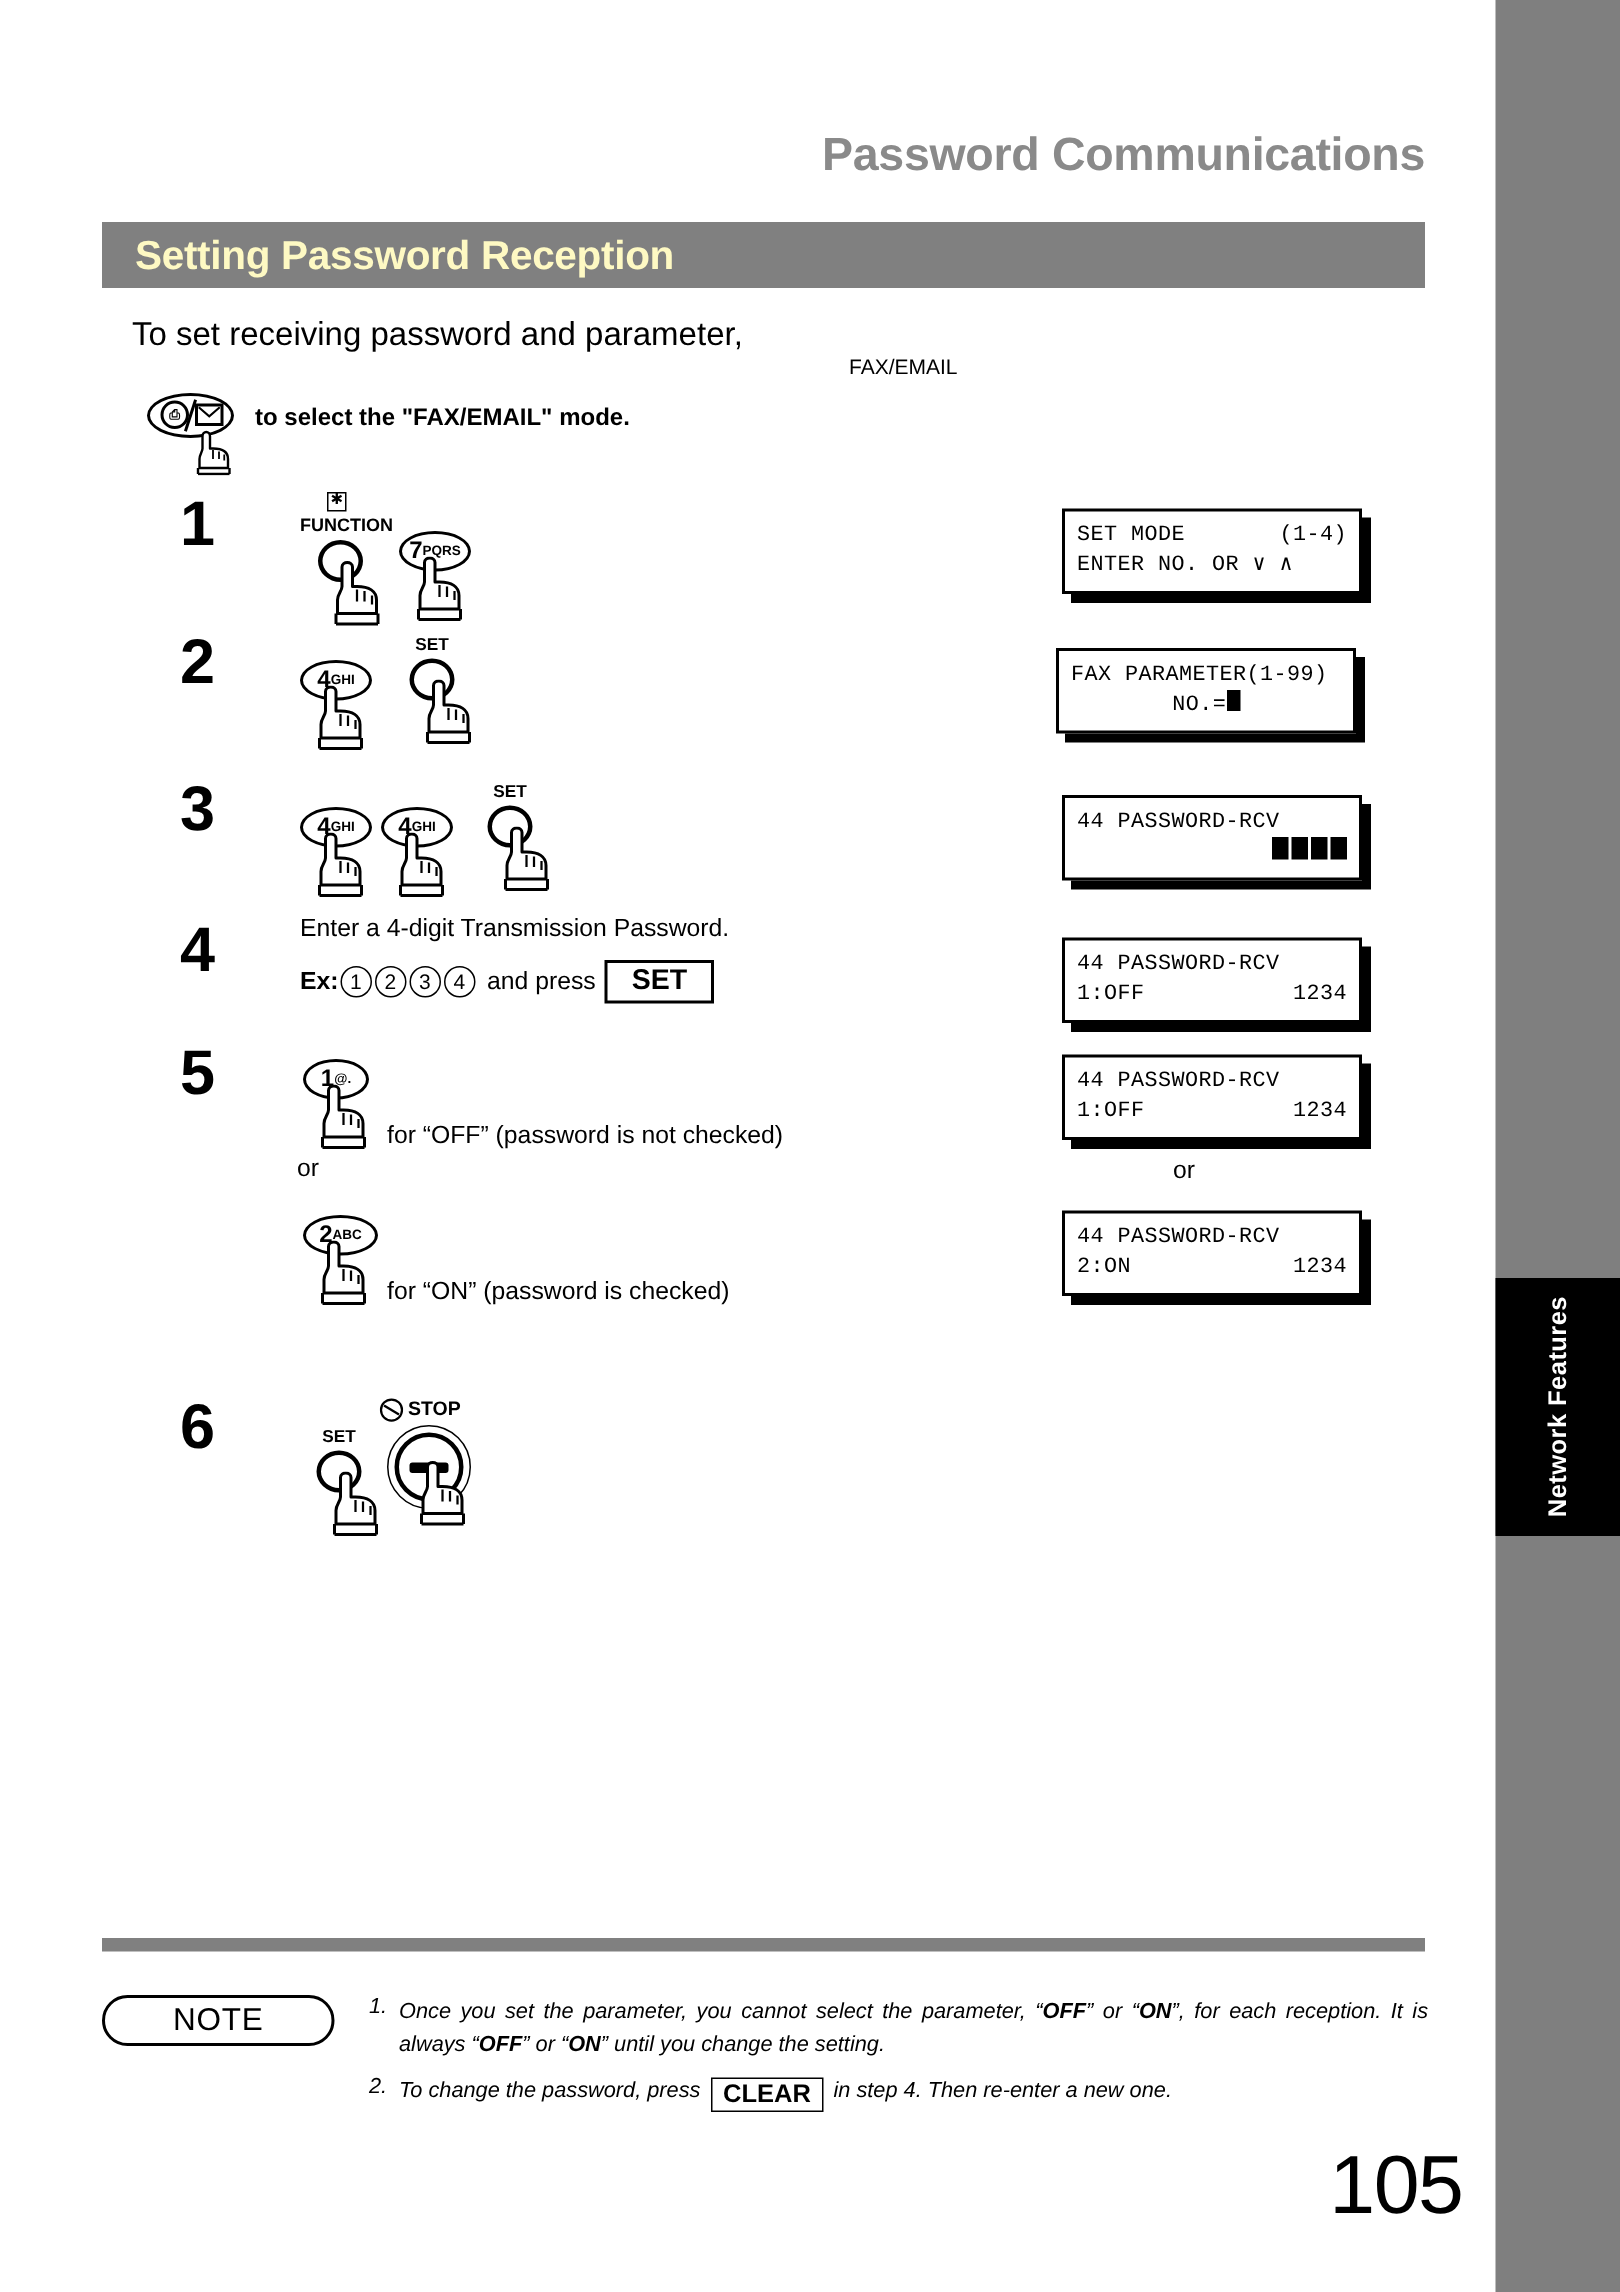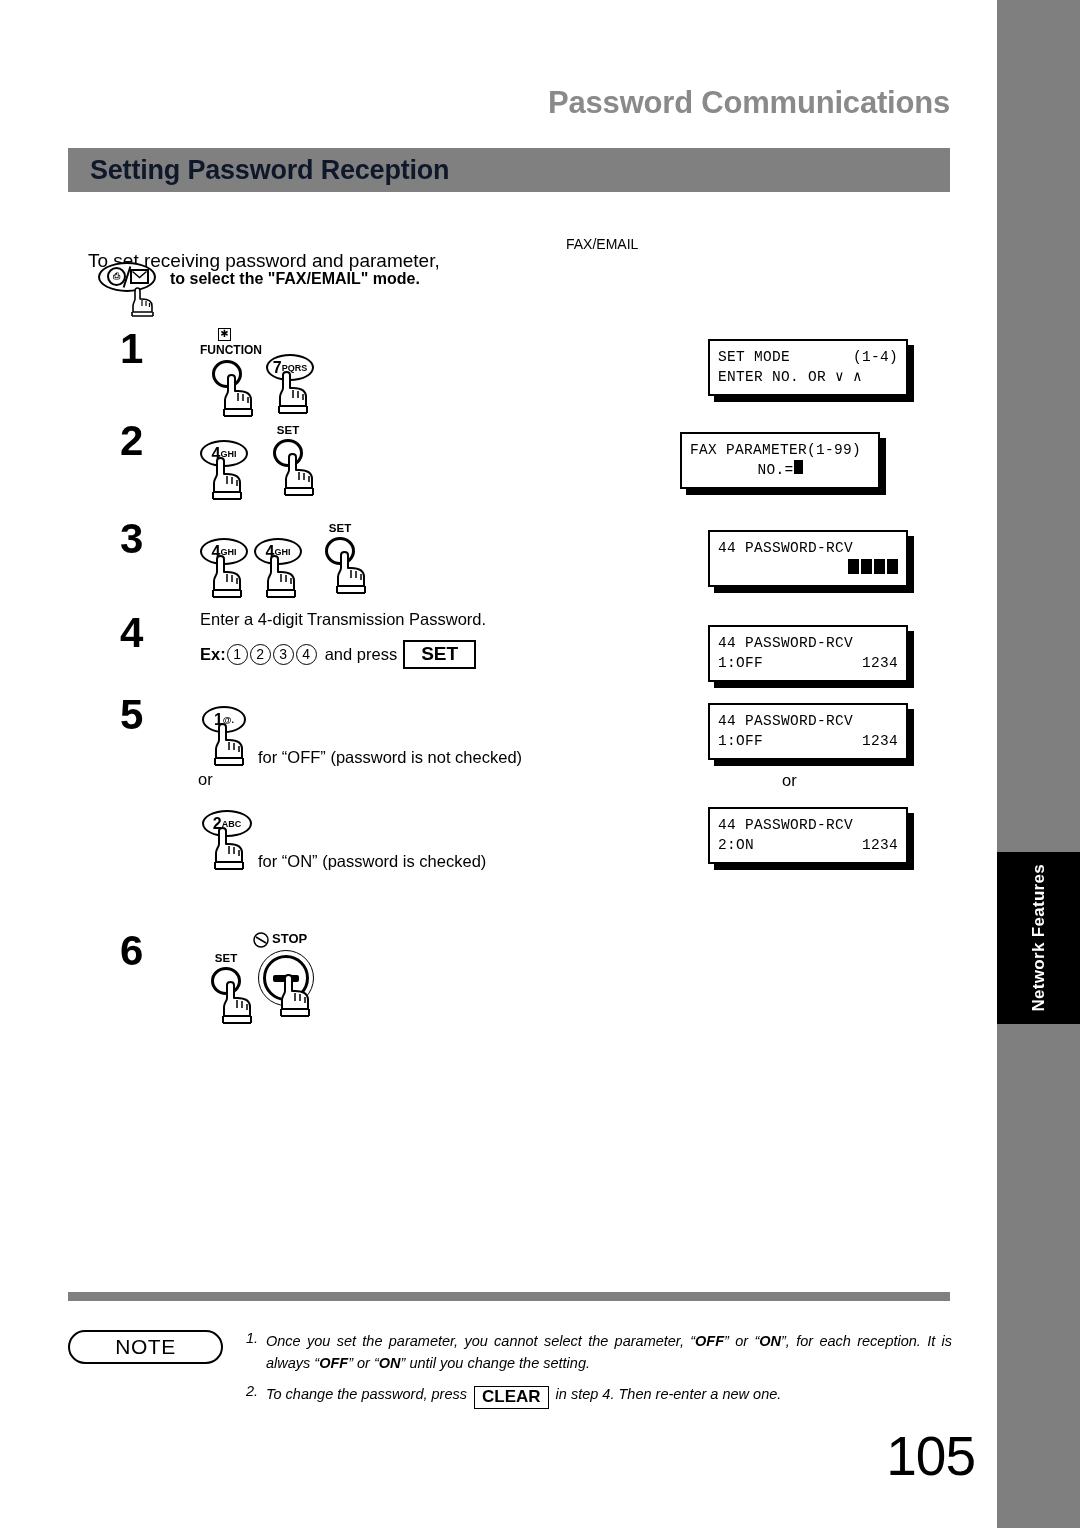--- a/index.html
+++ b/index.html
@@ -74,34 +74,33 @@
     position: absolute;
     left: 68px;
     top: 148px;
     width: 882px;
     height: 44px;
     background: #808080;
     display: flex;
     align-items: center;
   }
   .title-bar .title-text {
-    color: #0f172a;
+    color: #fef9c3;
     font-size: 27px;
     font-weight: bold;
     padding-left: 22px;
     letter-spacing: -0.2px;
   }
 
   
   .intro-1 {
     position: absolute;
     left: 88px;
     top: 210px;
-    font-size: 19px;
-    margin-top: 40px;
+    font-size: 22px;
   }
   .intro-2 {
     position: absolute;
     left: 88px;
     top: 262px;
     font-size: 16px;
     font-weight: bold;
     white-space: nowrap;
     display: flex;
     align-items: center;
@@ -491,21 +490,21 @@
       <div class="key-cap" style="left:10px; top:0; width:44px;">SET</div>
       <div class="circle-key" style="position:absolute; left:17px; top:15px;"></div>
       <svg style="position:absolute;left:24px;top:29px;width:40px;height:44px;" viewBox="0 0 40 44">
         <path d="M9 4 C9 0, 16 0, 16 4 L16 17 L19 17 C27 17, 32 20, 32 26 L32 35 L6 35 L6 26 C6 22, 9 20, 9 17 Z" fill="#fff" stroke="#000" stroke-width="2" stroke-linejoin="round"></path>
         <path d="M19 19 L19 27 M24 20 L24 27 M29 23 L29 29" stroke="#000" stroke-width="1.5" fill="none"></path>
         <path d="M5 35 L5 42 M33 35 L33 42 M5 42 L33 42" stroke="#000" stroke-width="2" fill="none"></path>
       </svg>
     </div>
   </div>
 
-  <div class="lcd" style="left:680px; top:432px;">
+  <div class="lcd" style="left:704px; top:432px;">
     <div class="row left"><span>FAX PARAMETER(1-99)</span></div>
     <div class="row center"><span>NO.=</span><span class="cursor-block"></span></div>
   </div>
 
   <div class="step-num" style="left:120px; top:518px;">3</div>
 
   <div class="keygroup" style="left:200px; top:522px;">
     <div style="position:absolute; left:0; top:16px; width:62px;">
       <div class="oval-key">
         <span class="digit">4</span><span class="sub">GHI</span>

